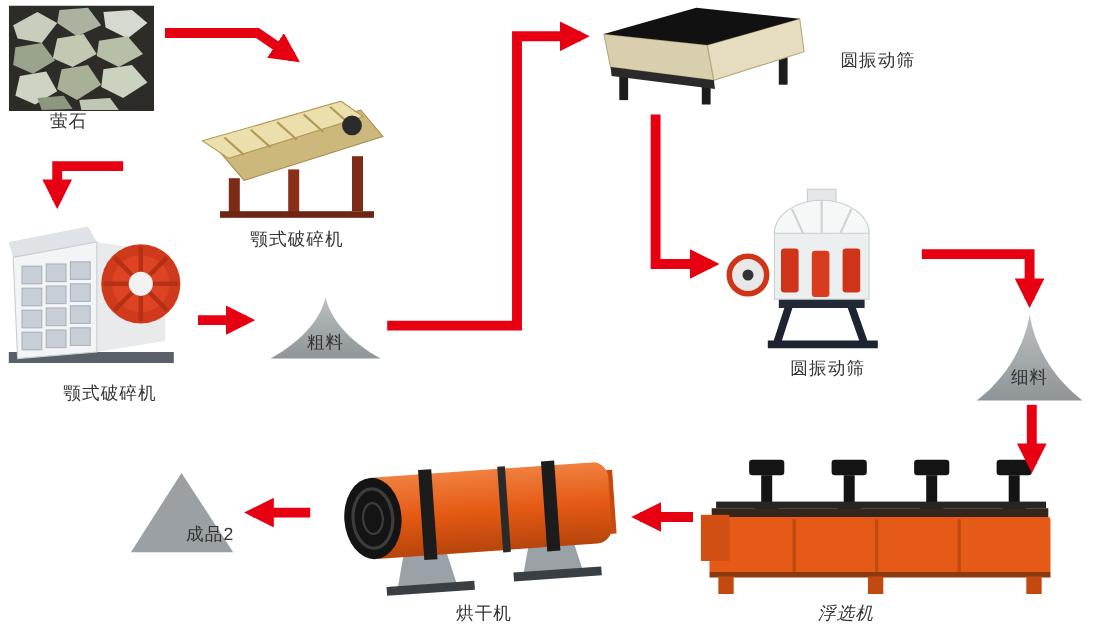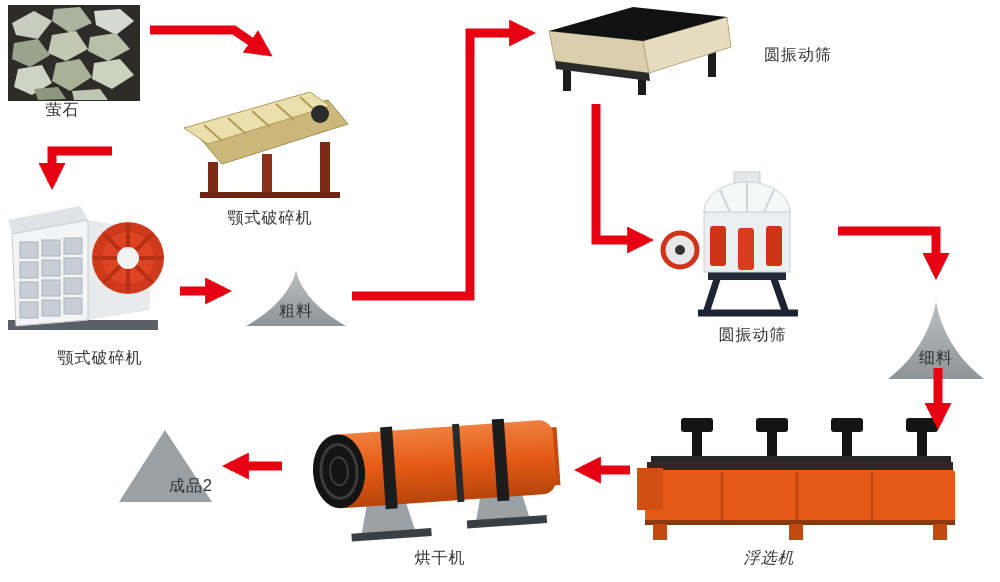--- a/index.html
+++ b/index.html
@@ -133,21 +133,21 @@
       <path d="M89,14 L89,44 M62,22 L72,44 M116,22 L106,44" stroke="#d0d4d8" stroke-width="2" fill="none"></path>
       <rect x="52" y="58" width="16" height="40" rx="3" fill="#cf3418"></rect>
       <rect x="80" y="60" width="16" height="42" rx="3" fill="#d83c1e"></rect>
       <rect x="108" y="58" width="16" height="40" rx="3" fill="#cf3418"></rect>
       <circle cx="22" cy="82" r="17" fill="#e8e8e8" stroke="#cf3418" stroke-width="5"></circle>
       <circle cx="22" cy="82" r="5" fill="#333"></circle>
     </svg>
   </figure>
   <div class="label" style="left:665px;top:325px;width:175px;">圆振动筛</div>
 
-  <figure class="node" style="left:886px;top:298px;width:100px;height:84px;">
+  <figure class="node" style="left:886px;top:283px;width:100px;height:84px;">
     <svg viewBox="0 0 100 84">
       <defs>
         <linearGradient id="gradFine" x1="0" y1="0" x2="0" y2="1">
           <stop offset="0" stop-color="#bcc0c2"></stop>
             <stop offset="1" stop-color="#8e9497"></stop>
         </linearGradient>
       </defs>
       <path d="M50,3 C54,28 68,58 98,81 L2,81 C32,58 46,28 50,3 Z" fill="url(#gradFine)"></path>
     </svg>
     <div class="inner-label" style="top:50px;">细料</div>

